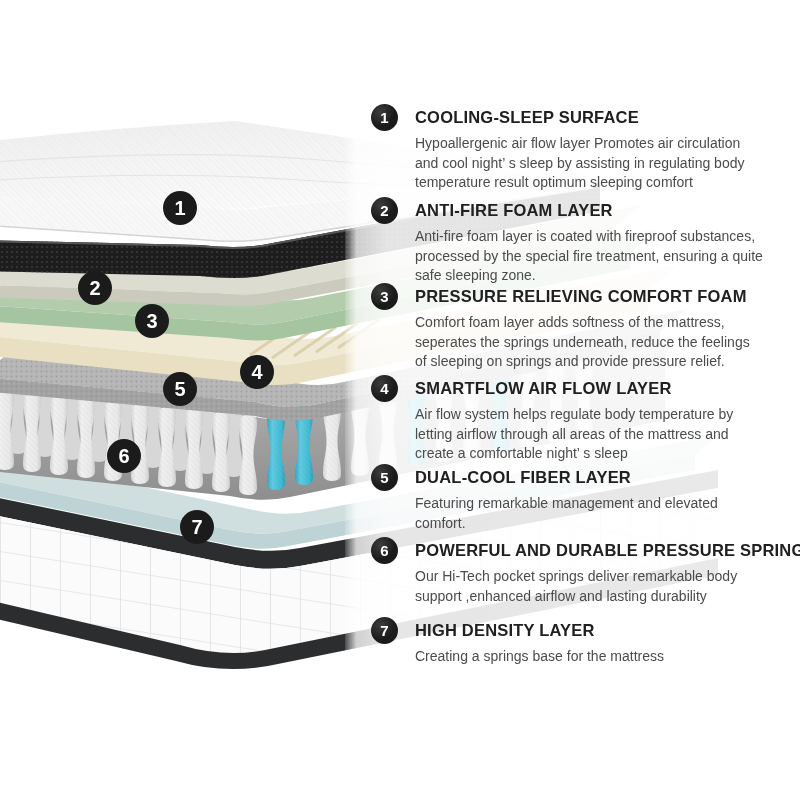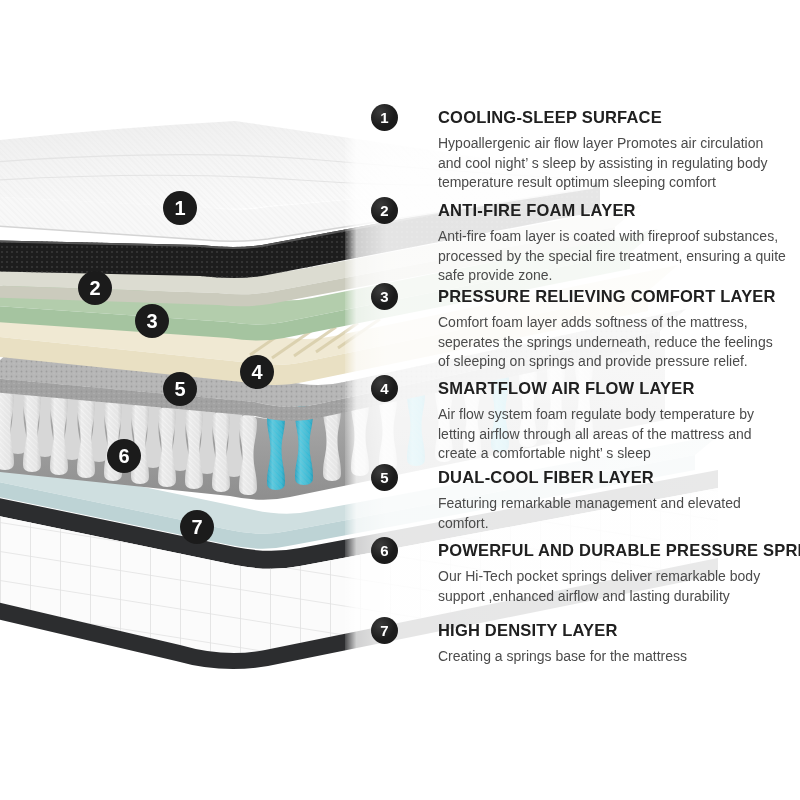--- a/index.html
+++ b/index.html
@@ -23,21 +23,21 @@
   .badge-num{fill:var(--badge_text);font-family:"Liberation Sans",sans-serif;font-weight:bold;
              text-anchor:middle;}
 
   
   .legend{position:absolute;left:0;top:0;width:800px;height:800px;}
   .item{position:absolute;left:362px;width:432px;}
   .item .badge{position:absolute;left:9px;top:0;width:27px;height:27px;border-radius:50%;
       background:radial-gradient(circle at 35% 30%, #3c3c3c 0%, var(--badge_bg) 55%);
       color:var(--badge_text);font-weight:bold;font-size:15px;
       display:flex;align-items:center;justify-content:center;}
-  .item .txt{margin-left:76px;}
+  .item .txt{margin-left:53px;}
   .item h3{margin:0;font-size:16.5px;line-height:27px;letter-spacing:.2px;
       color:var(--title_text);font-weight:bold;white-space:nowrap;}
   .item p{margin:3px 0 0 0;font-size:14px;line-height:19.5px;color:var(--body_text);
       white-space:pre-line;}
 
   .i1{top:104px;} .i2{top:197px;} .i3{top:283px;} .i4{top:375px;}
   .i5{top:464px;} .i6{top:537px;} .i7{top:617px;}
 </style>
 </head>
 <body>
@@ -238,39 +238,39 @@
 temperature result optimum sleeping comfort</p>
     </div>
   </div>
 
   <div class="item i2">
     <div class="badge">2</div>
     <div class="txt">
       <h3>ANTI-FIRE FOAM LAYER</h3>
       <p>Anti-fire foam layer is coated with fireproof substances,
 processed by the special fire treatment, ensuring a quite
-safe provide zone.</p>
+safe sleeping zone.</p>
     </div>
   </div>
 
   <div class="item i3">
     <div class="badge">3</div>
     <div class="txt">
-      <h3>PRESSURE RELIEVING COMFORT LAYER</h3>
+      <h3>PRESSURE RELIEVING COMFORT FOAM</h3>
       <p>Comfort foam layer adds softness of the mattress,
 seperates the springs underneath, reduce the feelings
 of sleeping on springs and provide pressure relief.</p>
     </div>
   </div>
 
   <div class="item i4">
     <div class="badge">4</div>
     <div class="txt">
       <h3>SMARTFLOW AIR FLOW LAYER</h3>
-      <p>Air flow system foam regulate body temperature by
+      <p>Air flow system helps regulate body temperature by
 letting airflow through all areas of the mattress and
 create a comfortable night’ s sleep</p>
     </div>
   </div>
 
   <div class="item i5">
     <div class="badge">5</div>
     <div class="txt">
       <h3>DUAL-COOL FIBER LAYER</h3>
       <p>Featuring remarkable management and elevated

